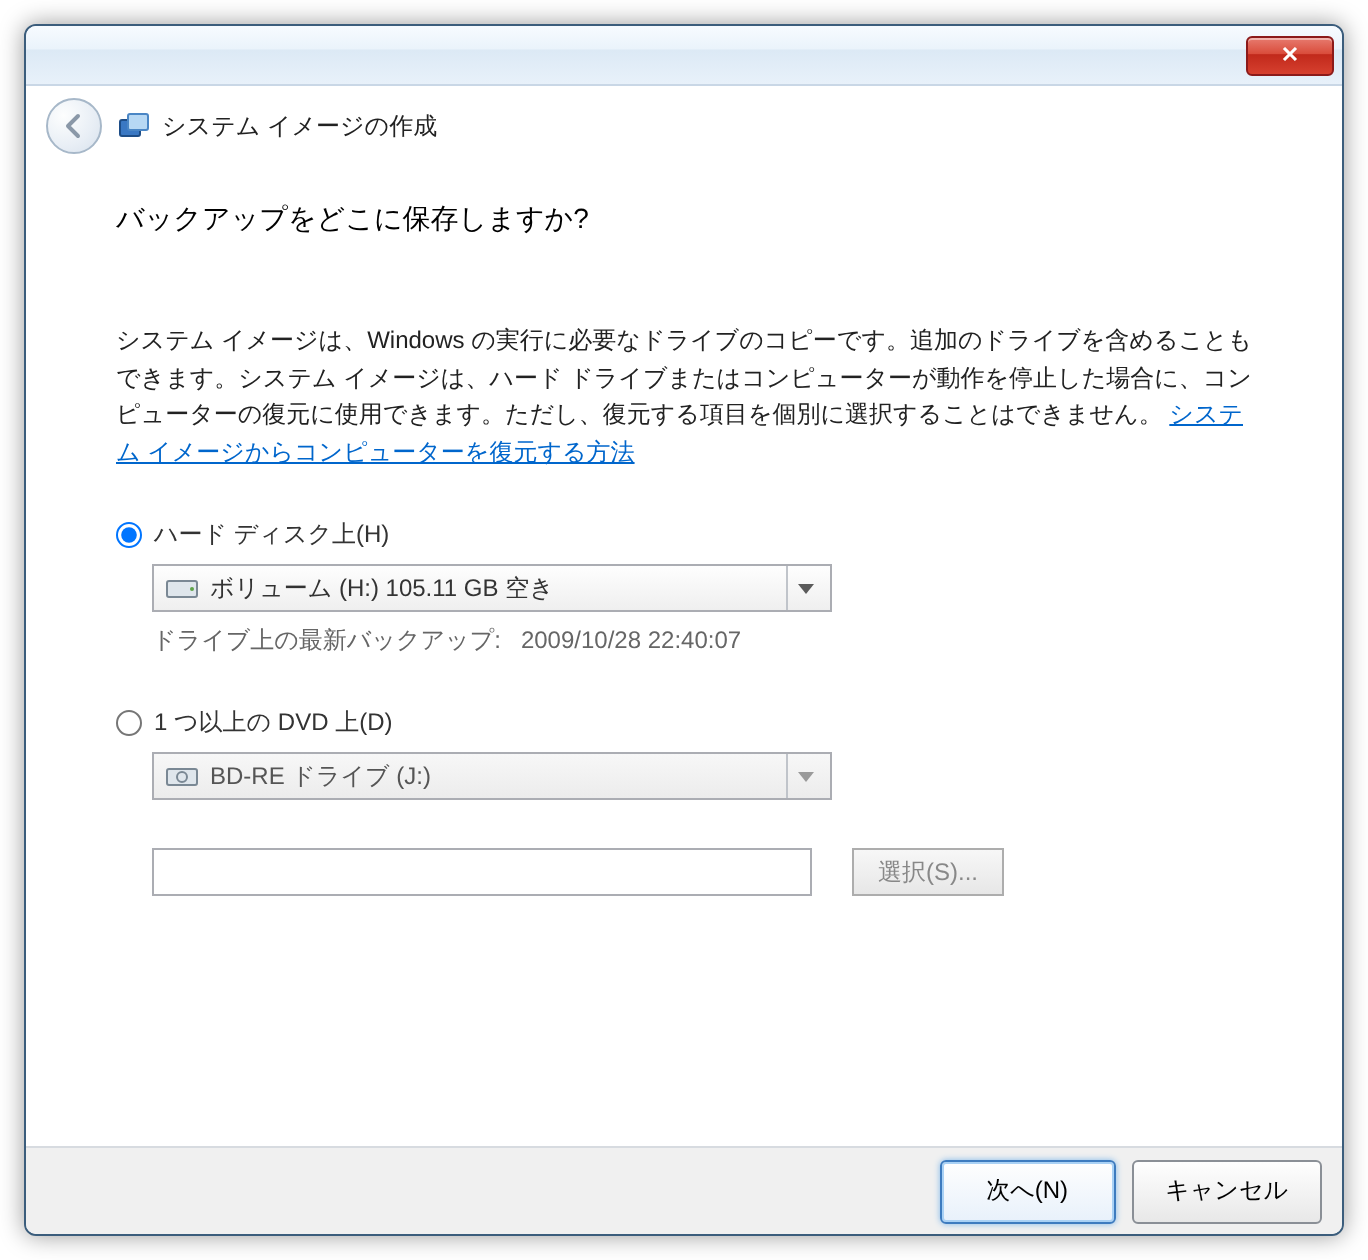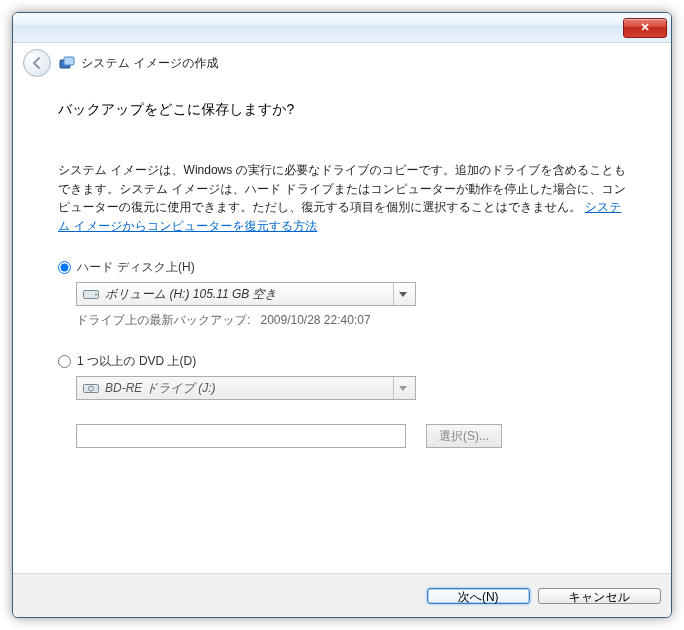--- a/index.html
+++ b/index.html
@@ -121,21 +121,21 @@
     cursor: pointer;
   }
   .combo.disabled {
     background: linear-gradient(to bottom, #f7f7f7, #ececec);
     color: #555;
     cursor: default;
   }
   .combo .drive-icon {
     width: 16px; height: 12px;
   }
-  .combo .label { flex: 1; font-size: 12px; white-space: nowrap; overflow: hidden; font-style: italic; }
+  .combo .label { flex: 1; font-size: 12px; white-space: nowrap; overflow: hidden; }
   .combo .caret {
     width: 18px; height: 22px;
     display:flex; align-items:center; justify-content:center;
     border-left: 1px solid #c0c4ca;
   }
   .hint {
     margin-left: 18px;
     margin-top: 6px;
     font-size: 12px;
     color: #666;
@@ -168,23 +168,23 @@
     border-top: 1px solid #d7dbe0;
     background: #f0f0f0;
     height: 44px;
     display: flex;
     align-items: center;
     justify-content: flex-end;
     padding: 0 10px;
     gap: 8px;
   }
   .footer button {
-    height: 16px;
+    height: 32px;
     min-width: 88px;
-    padding: 0 30px;
+    padding: 0 16px;
     font-size: 12px;
     border: 1px solid #8a8f96;
     border-radius: 3px;
     background: linear-gradient(to bottom, #fefefe, #e8e8e8);
     cursor: pointer;
     font-family: inherit;
   }
   .footer button.primary {
     border: 1px solid #3d7bbf;
     box-shadow: 0 0 0 1px #a9d1f5 inset, 0 0 3px #7fb7e9;

